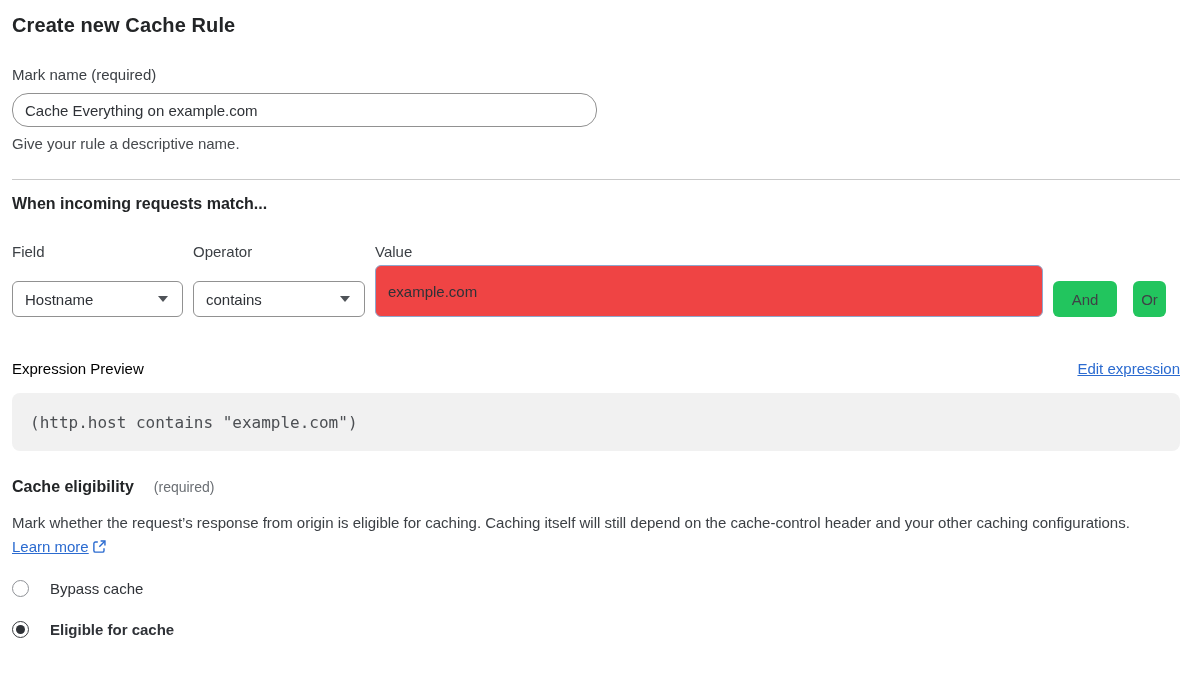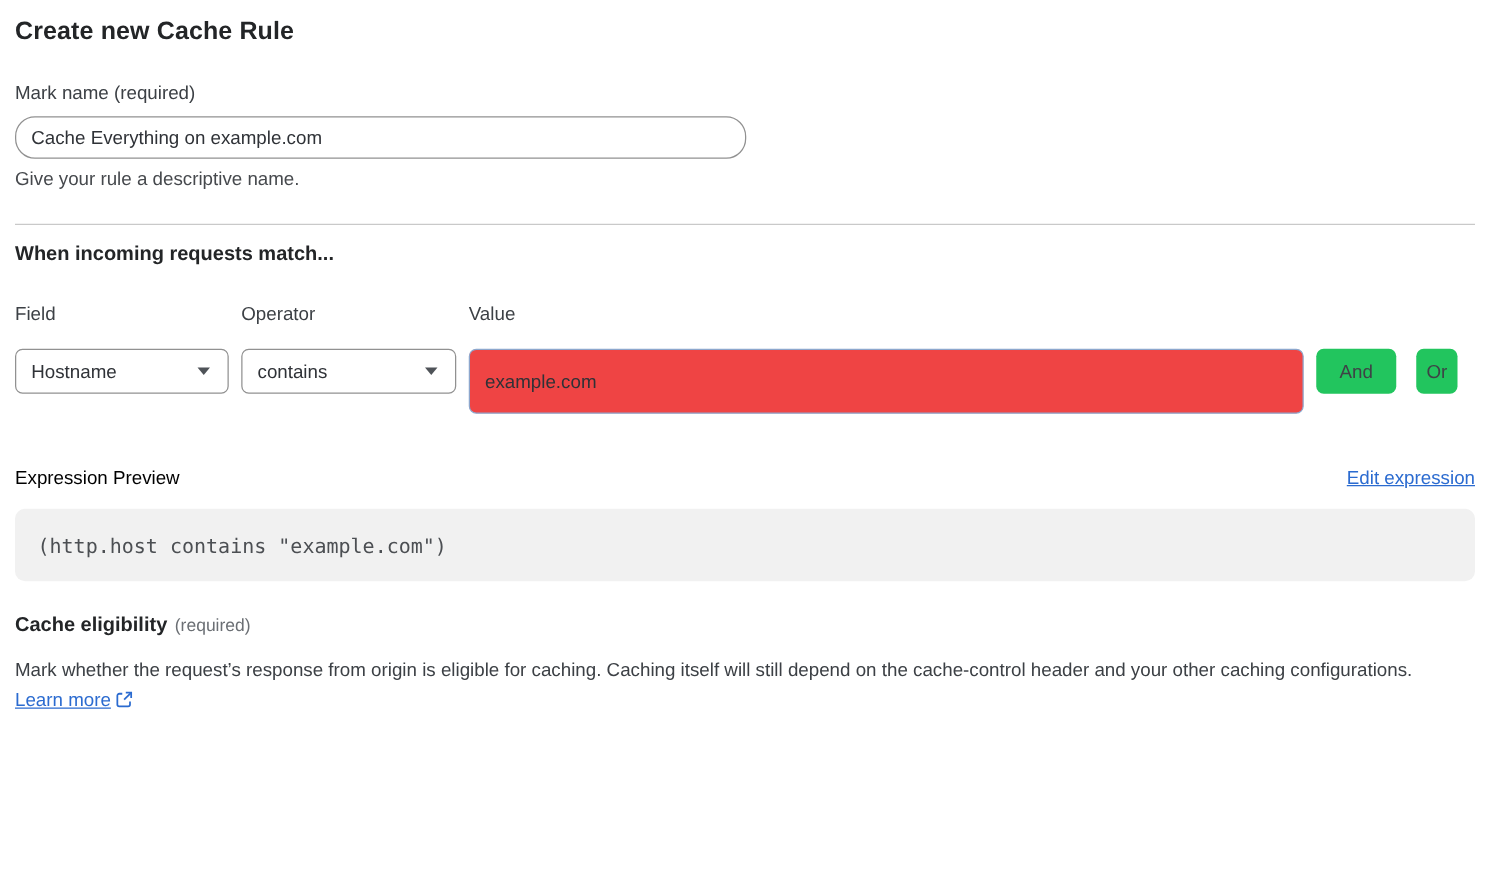--- a/index.html
+++ b/index.html
@@ -57,21 +57,21 @@
     font-weight: 700;
     color: #232527;
   }
 
   .match-labels { display: flex; margin-top: 30px; align-items: center; }
   .match-labels .lbl { font-size: 15px; color: #3c4045; }
   .col-field { width: 171px; margin-right: 10px; }
   .col-operator { width: 172px; margin-right: 10px; }
   .col-value { flex: 1; }
 
-  .match-controls { display: flex; margin-top: 19px; align-items: flex-start; }
+  .match-controls { display: flex; margin-top: 5px; align-items: flex-end; }
 
   .select-control {
     height: 36px;
     border: 1px solid #919191;
     border-radius: 6px;
     background: #fff;
     display: flex;
     align-items: center;
     justify-content: space-between;
     padding: 0 14px 0 12px;
@@ -155,21 +155,21 @@
     margin-top: 27px;
     display: flex;
     align-items: baseline;
   }
   .eligibility-title {
     font-size: 16px;
     font-weight: 700;
     color: #232527;
   }
   .required-note {
-    margin-left: 6px;
+    margin-left: 20px;
     font-size: 14px;
     color: #6b6f74;
   }
 
   .description {
     margin-top: 15px;
     font-size: 15px;
     line-height: 24px;
     color: #3c4045;
     max-width: 1150px;
@@ -255,14 +255,24 @@
     <span class="required-note">(required)</span>
   </div>
 
   <p class="description"><span>Mark whether the request’s response from origin is eligible for caching. Caching itself will still depend on the cache-control header and your other caching configurations.</span>
     <a class="text-link">Learn more</a><svg class="ext-icon" width="15" height="15" viewBox="0 0 16 16">
         <path d="M6.2 3.2H3.6A1.6 1.6 0 0 0 2 4.8v7.6A1.6 1.6 0 0 0 3.6 14h7.6a1.6 1.6 0 0 0 1.6-1.6V9.8" fill="none" stroke="#2b6bd0" stroke-width="1.5"></path>
         <path d="M9.2 2.2h4.6v4.6" fill="none" stroke="#2b6bd0" stroke-width="1.5"></path>
         <path d="M13.6 2.4L7.8 8.2" fill="none" stroke="#2b6bd0" stroke-width="1.5"></path>
       </svg></p>
 
+  <div class="radio-group">
+    <div class="radio-row">
+      <span class="radio-circle"></span>
+      <span class="radio-label">Bypass cache</span>
+    </div>
+    <div class="radio-row selected">
+      <span class="radio-circle"></span>
+      <span class="radio-label">Eligible for cache</span>
+    </div>
+  </div>
 
 </div>
 
 </body></html>

